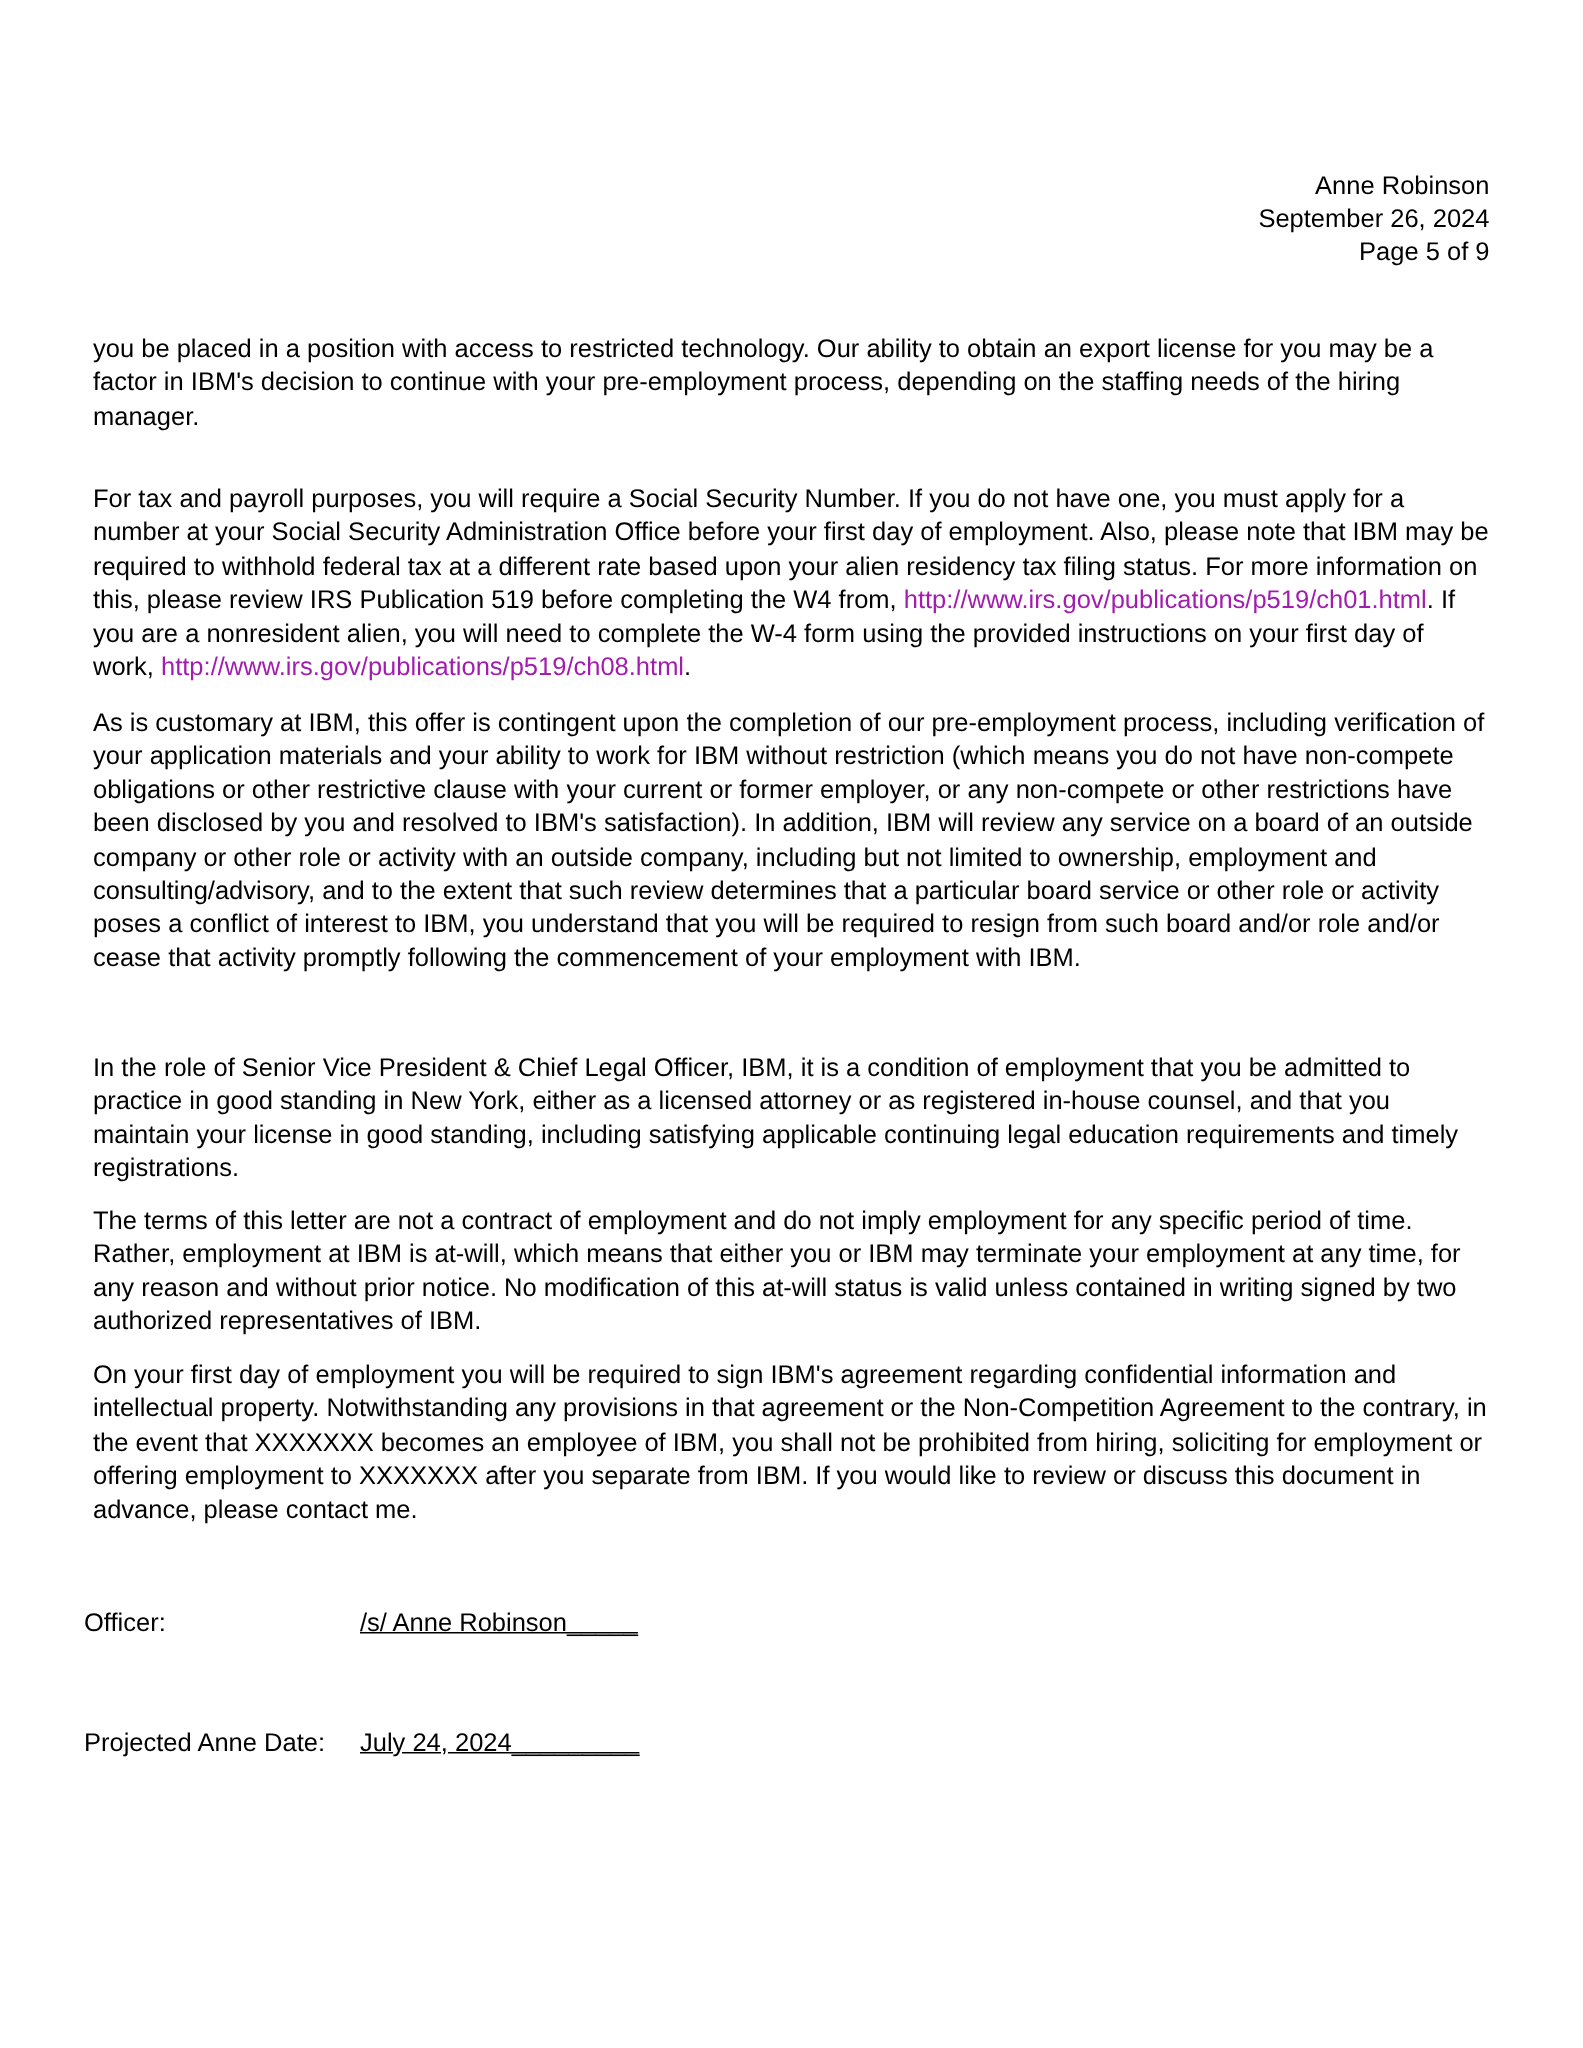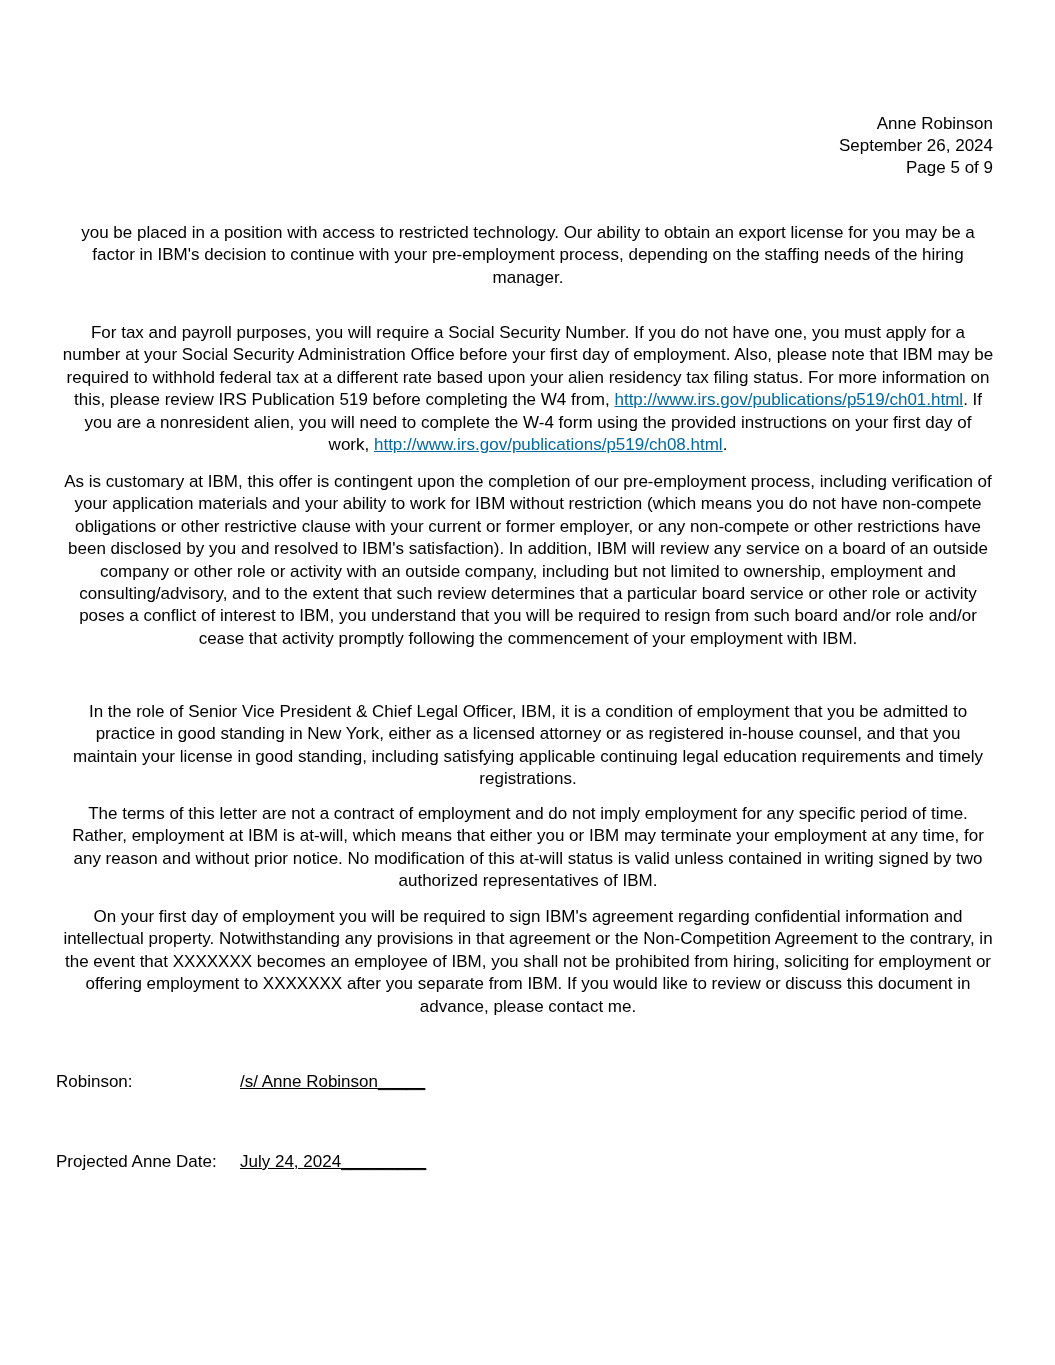--- a/index.html
+++ b/index.html
@@ -22,25 +22,24 @@
     position: absolute;
     top: 113px;
     right: 62px;
     text-align: right;
     line-height: 22px;
   }
   .para {
     position: absolute;
     left: 62px;
     width: 932px;
-    text-align: center;
+    text-align: left;
   }
   .doclink {
-    color: #0369a1;
-    text-decoration: underline;
+    color: #a21caf;
     cursor: pointer;
   }
   .sig-row {
     position: absolute;
     left: 56px;
     width: 900px;
   }
   .sig-label {
     display: inline-block;
     width: 184px;
@@ -78,21 +77,21 @@
 
   <div class="para" style="top:803px">
     <span>The terms of this letter are not a contract of employment and do not imply employment for any specific period of time. Rather, employment at IBM is at-will, which means that either you or IBM may terminate your employment at any time, for any reason and without prior notice. No modification of this at-will status is valid unless contained in writing signed by two authorized representatives of IBM.</span>
   </div>
 
   <div class="para" style="top:906px">
     <span>On your first day of employment you will be required to sign IBM's agreement regarding confidential information and intellectual property. Notwithstanding any provisions in that agreement or the Non-Competition Agreement to the contrary, in the event that XXXXXXX becomes an employee of IBM, you shall not be prohibited from hiring, soliciting for employment or offering employment to XXXXXXX after you separate from IBM. If you would like to review or discuss this document in advance, please contact me.</span>
   </div>
 
   <div class="sig-row" style="top:1071px">
-    <span class="sig-label">Robinson:</span><span class="sig-value">/s/ Anne Robinson_____</span>
+    <span class="sig-label">Officer:</span><span class="sig-value">/s/ Anne Robinson_____</span>
   </div>
 
 
   <div class="sig-row" style="top:1151px">
     <span class="sig-label">Projected Anne Date:</span><span class="sig-value">July 24, 2024_________</span>
   </div>
 
 </div>
 
 </body></html>

